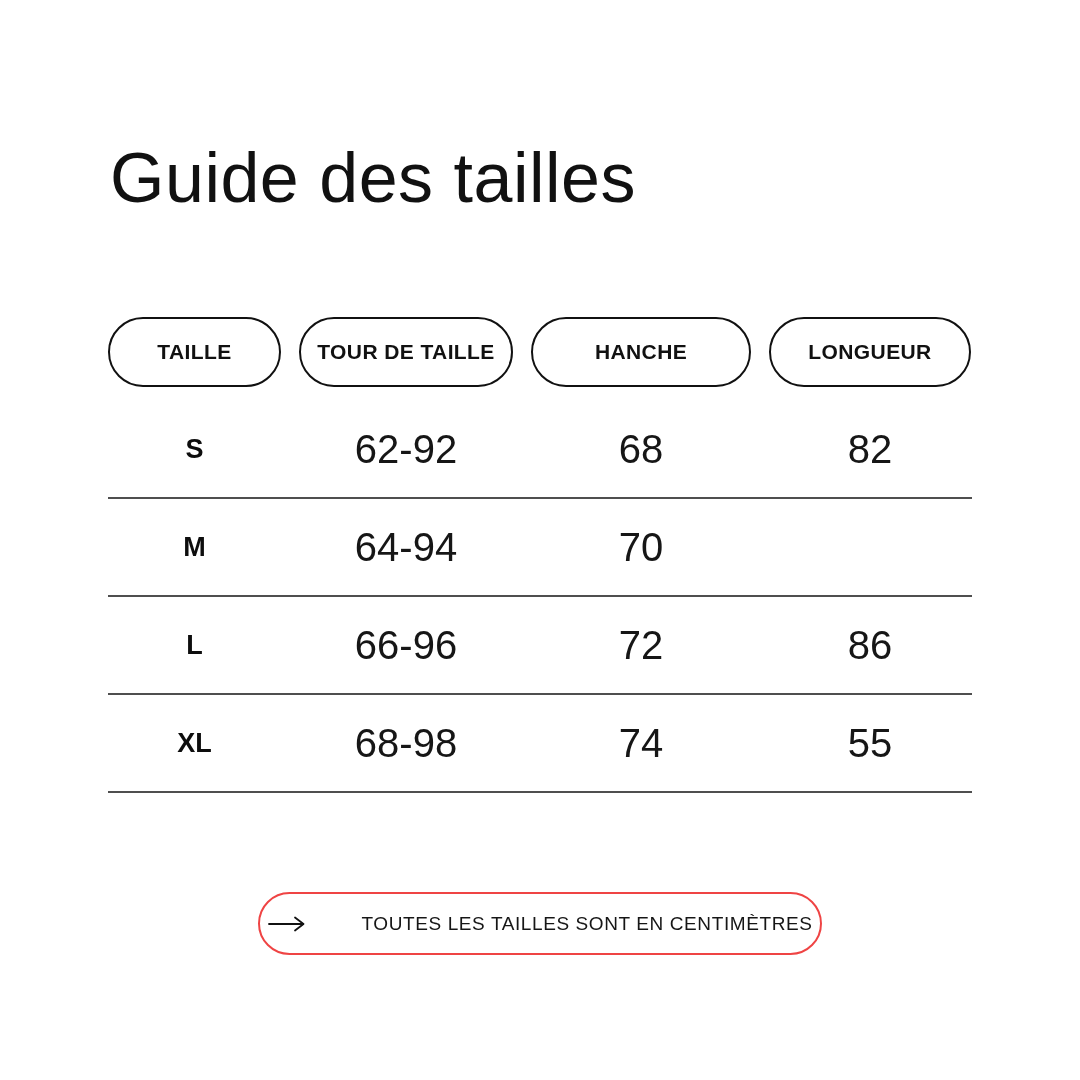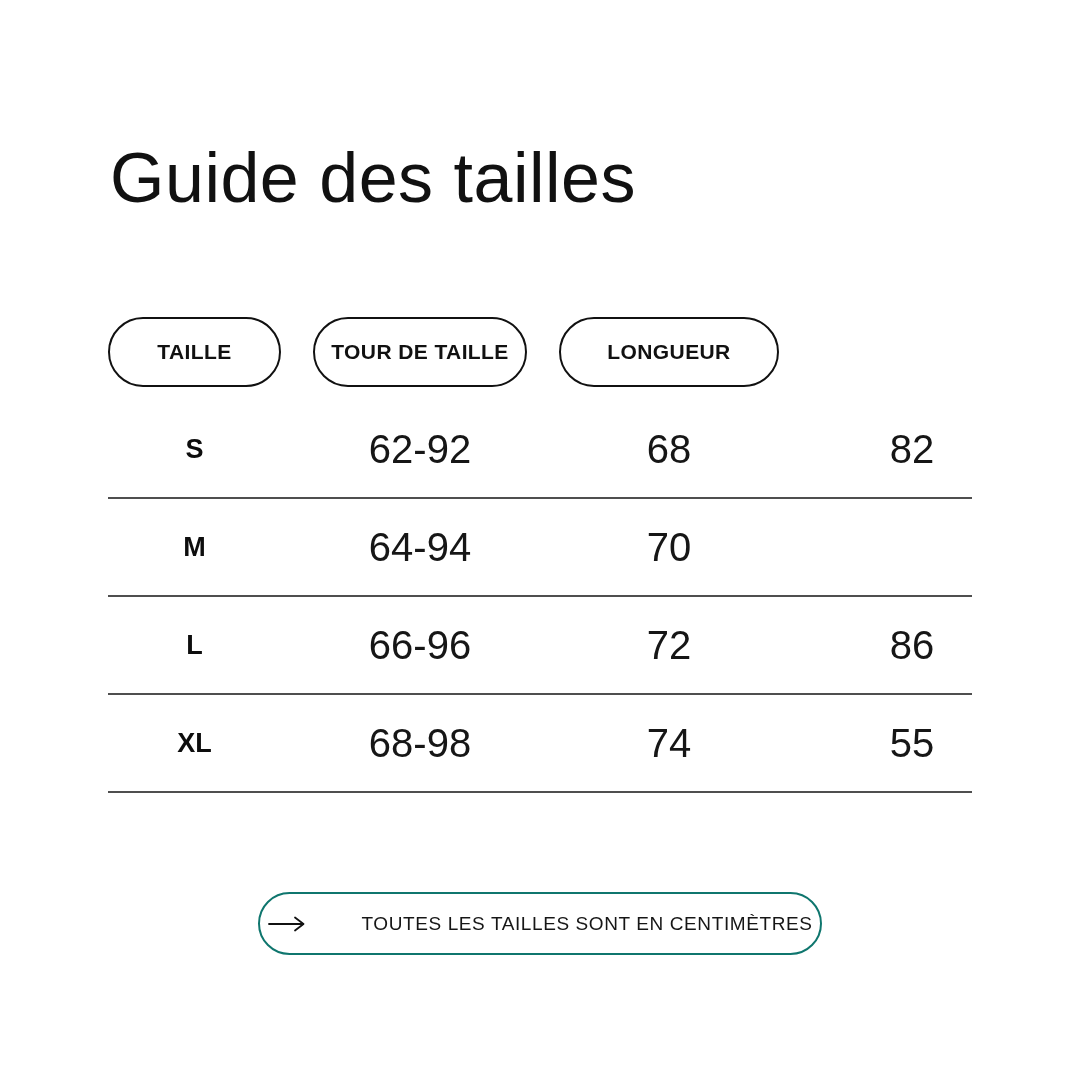--- a/index.html
+++ b/index.html
@@ -18,21 +18,21 @@
     left: 110px; top: 138px;
     font-size: 70px;
     font-weight: 500;
     letter-spacing: 0.5px;
     color: #111111;
   }
 
   .grid-cols {
     display: grid;
     grid-template-columns: 173px 214px 220px 202px;
-    column-gap: 32px;
+    column-gap: 18px;
   }
 
   .table-header {
     position: absolute;
     left: 108px; top: 317px;
     width: 864px;
   }
   .pill {
     height: 70px;
     border: 2.5px solid #111111;
@@ -68,21 +68,21 @@
     color: #0d0d0d;
   }
 
   .footer-pill {
     position: absolute;
     top: 892px;
     left: 50%;
     transform: translateX(-50%);
     width: 564px;
     height: 63px;
-    border: 2px solid #0f766e;
+    border: 2px solid #ef4444;
     border-radius: 34px;
     background: #ffffff;
     display: flex;
     align-items: center;
     justify-content: center;
     gap: 54px;
   }
   .footer-note {
     font-size: 19px;
     letter-spacing: 0.6px;
@@ -97,20 +97,23 @@
 <div class="canvas">
 
   <h1 class="page-title">Guide des tailles</h1>
 
   <div class="table-header grid-cols">
     <div class="pill">
       <span>TAILLE</span>
     </div>
     <div class="pill">
       <span>TOUR DE TAILLE</span>
+    </div>
+    <div class="pill">
+      <span>HANCHE</span>
     </div>
     <div class="pill">
       <span>LONGUEUR</span>
     </div>
   </div>
 
   <div class="table-rows">
 
     <div class="table-row grid-cols">
       <div class="cell size-label">S</div>

